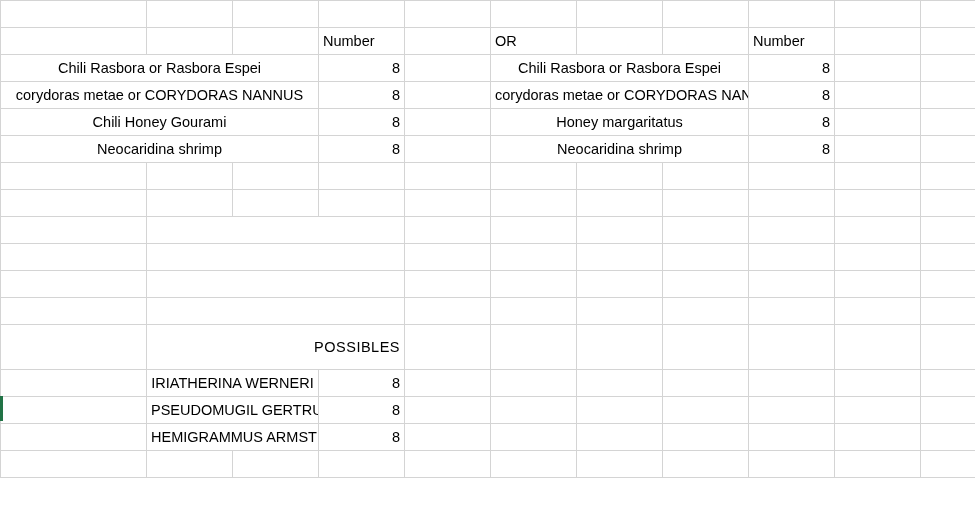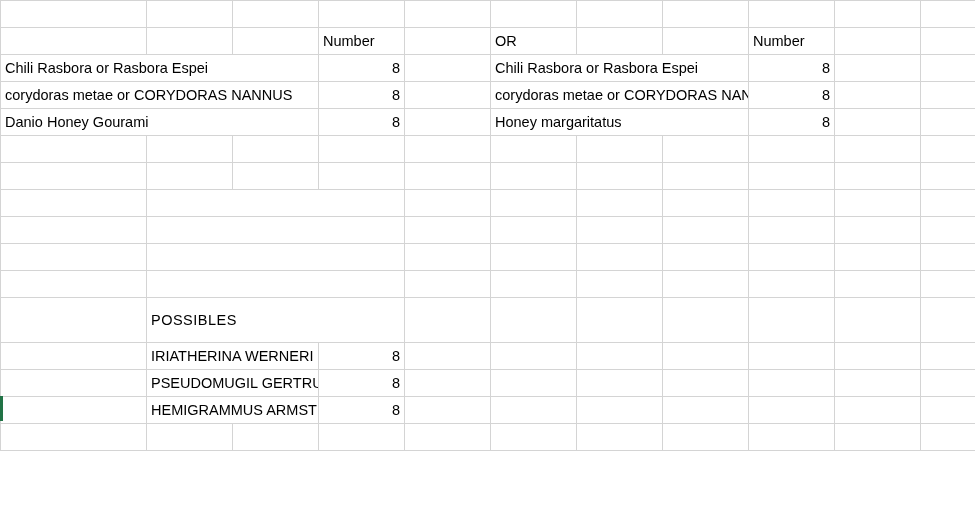--- a/index.html
+++ b/index.html
@@ -26,26 +26,26 @@
   table.grid td {
     border: 1px solid #d4d4d4;
     height: 26px;
     padding: 0 4px;
     font-size: 14.5px;
     color: #000000;
     vertical-align: middle;
     white-space: nowrap;
     overflow: hidden;
   }
-  .c-center { }
+  .c-center { text-align: center; }
   .c-right  { text-align: right; }
   .c-left   { text-align: left; }
   .title-cell {
     font-size: 30px;
-    text-align: left;
+    text-align: right;
     letter-spacing: 0.5px;
   }
   .sel-marker {
     position: absolute;
     left: 0px;
     top: 396px;
     width: 3px;
     height: 25px;
     background: #217346;
   }
@@ -107,24 +107,33 @@
         <tr style="height: 26px;">
           <td colspan="3" class="c-center">corydoras metae or CORYDORAS NANNUS</td>
           <td class="c-right">8</td>
           <td class="c-left"></td>
           <td colspan="3" class="c-center">corydoras metae or CORYDORAS NANNUS</td>
           <td class="c-right">8</td>
           <td class="c-left"></td>
           <td class="c-left"></td>
         </tr>
         <tr style="height: 26px;">
-          <td colspan="3" class="c-center">Danio Honey Gourami</td>
+          <td colspan="3" class="c-center">Chili Honey Gourami</td>
           <td class="c-right">8</td>
           <td class="c-left"></td>
           <td colspan="3" class="c-center">Honey margaritatus</td>
+          <td class="c-right">8</td>
+          <td class="c-left"></td>
+          <td class="c-left"></td>
+        </tr>
+        <tr style="height: 26px;">
+          <td colspan="3" class="c-center">Neocaridina shrimp</td>
+          <td class="c-right">8</td>
+          <td class="c-left"></td>
+          <td colspan="3" class="c-center">Neocaridina shrimp</td>
           <td class="c-right">8</td>
           <td class="c-left"></td>
           <td class="c-left"></td>
         </tr>
         <tr style="height: 26px;">
           <td class="c-left"></td>
           <td class="c-left"></td>
           <td class="c-left"></td>
           <td class="c-left"></td>
           <td class="c-left"></td>

